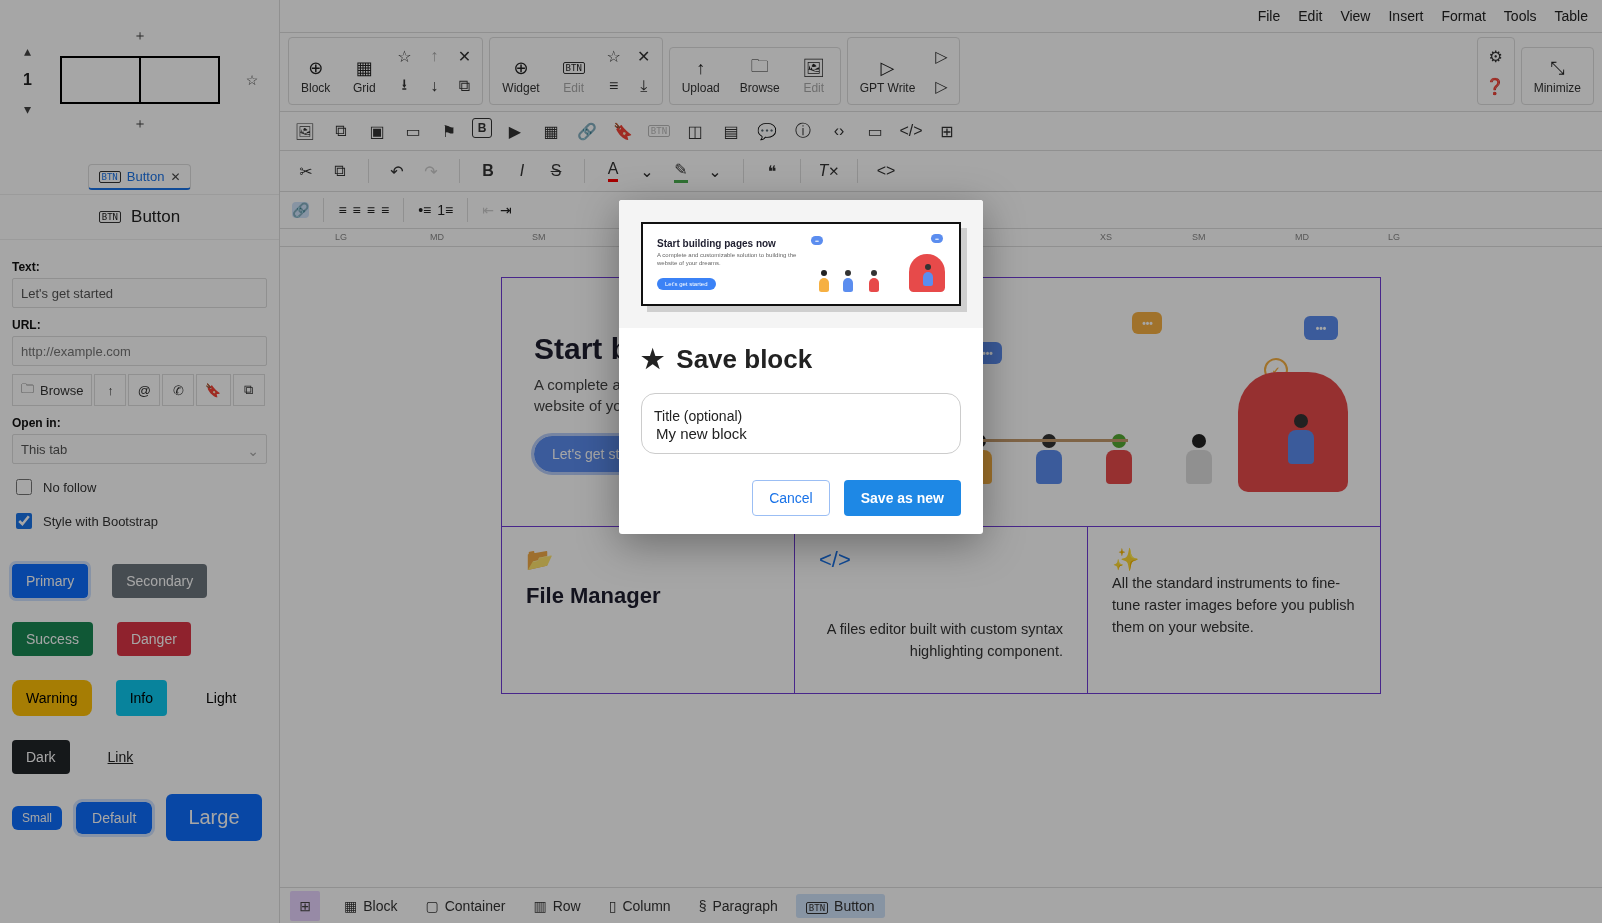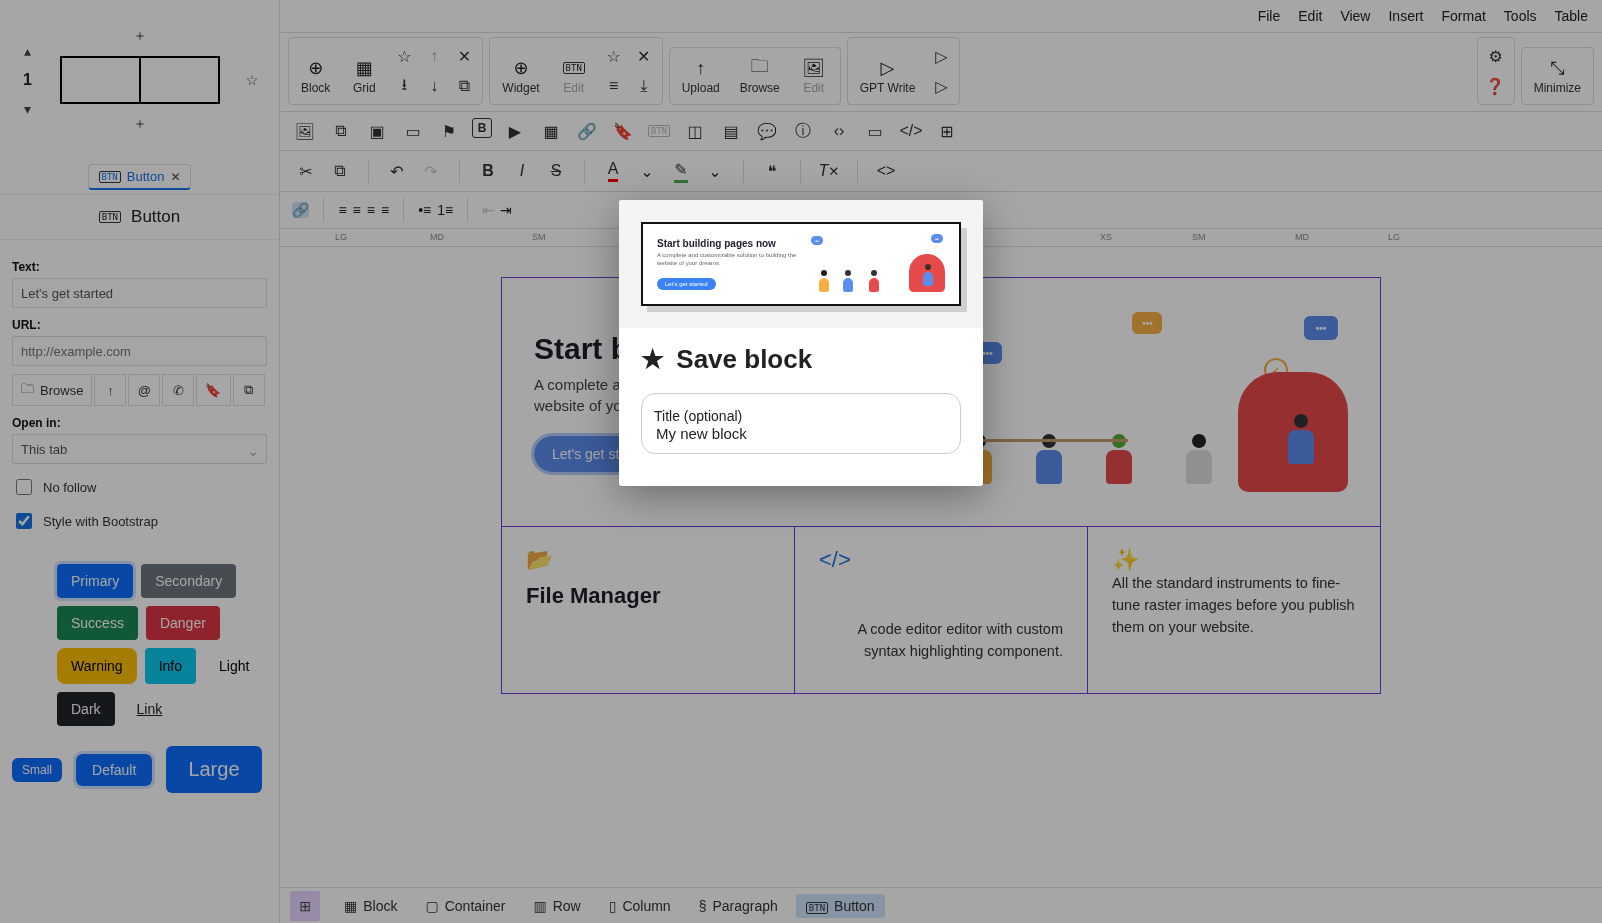--- a/index.html
+++ b/index.html
@@ -31,21 +31,21 @@
   .chip.active{border-bottom:2px solid var(--primary);color:var(--primary);}
   .chip .x{font-size:12px;color:#444;cursor:pointer;}
   .insp-title{display:flex;align-items:center;justify-content:center;gap:10px;padding:12px 0;font-size:17px;border-top:1px solid #eee;border-bottom:1px solid #eee;}
   .form{padding:10px 12px 20px;}
   .form label{display:block;font-size:12px;color:#111;margin:10px 0 4px;font-weight:bold;}
   .form input[type=text],.form select{width:100%;height:30px;border:1px solid var(--border);border-radius:2px;padding:0 8px;font-size:13px;color:#555;background:#fdfdfd;}
   .btnrow{display:flex;gap:2px;margin-top:8px;}
   .btnrow .mini{height:32px;min-width:32px;border:1px solid var(--border);background:#fff;display:flex;align-items:center;justify-content:center;font-size:13px;color:#333;cursor:pointer;padding:0 8px;}
   .check{display:flex;align-items:center;gap:8px;margin-top:12px;font-size:13px;color:#333;}
   .check input{width:16px;height:16px;}
-  .styles{display:flex;flex-wrap:wrap;gap:8px;padding:12px;margin-left:45px;}
+  .styles{display:flex;flex-wrap:wrap;gap:24px;padding:12px;}
   .style-btn{padding:9px 14px;border:none;border-radius:4px;color:#fff;font-size:14px;cursor:pointer;}
   .primary{background:#0d6efd;outline:3px solid #cfe2ff;}
   .secondary{background:#6c757d;}
   .success{background:#198754;}
   .danger{background:#dc3545;}
   .warning{background:#ffc107;color:#000;border-radius:8px;}
   .info{background:#0dcaf0;color:#000;}
   .light{background:#fff;color:#000;border:1px solid #fff;text-align:center;}
   .dark{background:#212529;}
   .link{background:transparent;color:#222;text-decoration:underline;}
@@ -441,21 +441,21 @@
           </div>
         </div>
         <div class="features">
           <div class="feat">
             <div class="ficon">📂</div>
             <h2>File Manager</h2>
           </div>
           <div class="feat">
             <div class="ficon">&lt;/&gt;</div>
             <h2 style="visibility:hidden">Code Editor</h2>
-            <p style="text-align:right">A code editor editor with custom syntax highlighting component.</p>
+            <p style="text-align:right">A files editor built with custom syntax highlighting component.</p>
           </div>
           <div class="feat">
             <div class="ficon">✨</div>
             <p>All the standard instruments to fine-tune raster images before you publish them on your website.</p>
           </div>
         </div>
       </div>
     </div>
 
     <div class="breadcrumb">
@@ -525,14 +525,18 @@
         <span>★</span>
         <span>Save block</span>
       </h2>
 
     <div class="field">
       <span class="legend">Title (optional)</span>
       <input type="text" value="My new block" style="">
     </div>
 
 
+    <div class="actions">
+      <button class="btn outline">Cancel</button>
+      <button class="btn primaryb">Save as new</button>
+    </div>
   </div>
 </div>
 
 </body></html>

